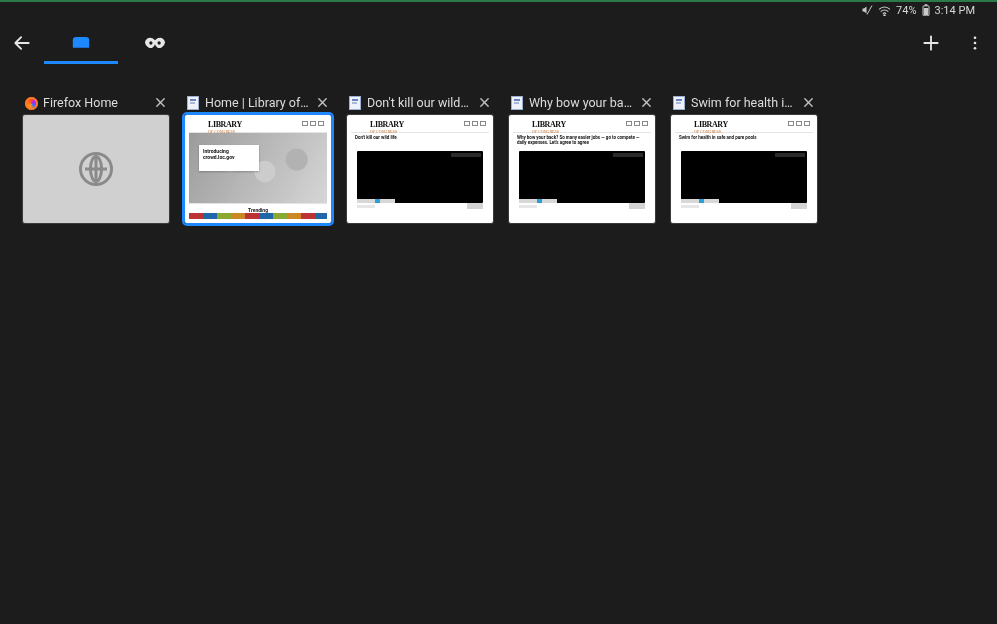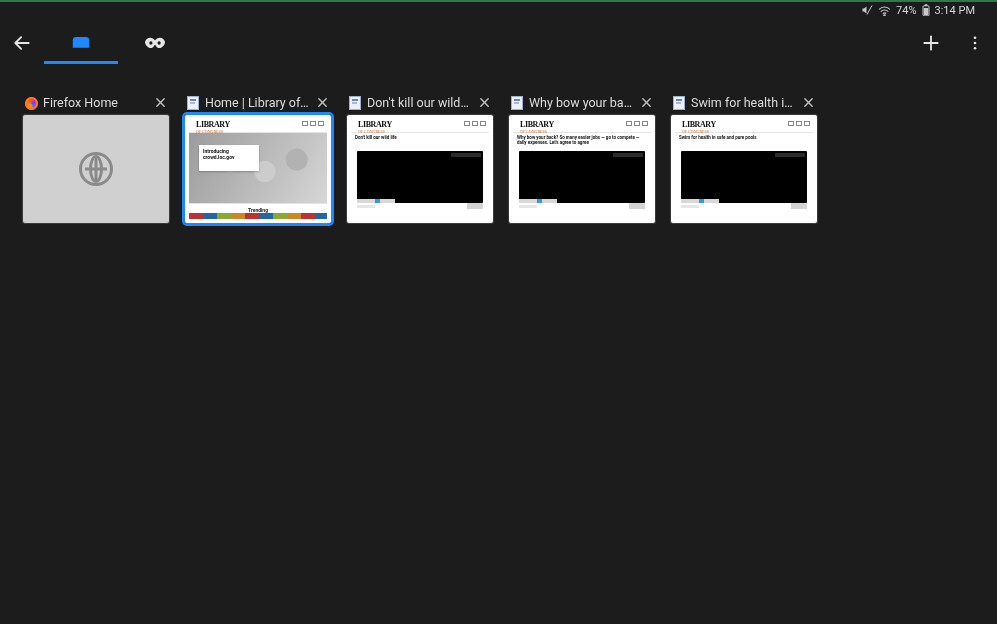--- a/index.html
+++ b/index.html
@@ -85,21 +85,21 @@
     position:absolute; width:14px; height:28px; border:3px solid #8a8a8a; border-radius:50%;
   }
 
   
   .lib { position:absolute; inset:4px; background:#fff; }
   .lib-top {
     position:absolute; top:0; left:0; right:0; height:14px; background:#fff;
     border-bottom:1px solid #e4e4e4;
   }
   .lib-brand{
-    position:absolute; top:1px; left:7px;
+    position:absolute; top:1px; left:19px;
     font-family: Georgia, "Times New Roman", serif; font-weight:900;
     font-size:8px; letter-spacing:-0.4px; color:#111;
   }
   .lib-brand .sub{ display:block; font-size:4px; font-weight:400; color:#c06a2a; letter-spacing:0;}
   .lib-top-boxes{ position:absolute; top:2px; right:3px; display:flex; gap:2px;}
   .lib-top-boxes span{ width:6px; height:5px; border:1px solid #888;}
   .lib-subtitle{
     position:absolute; top:16px; left:4px; right:4px;
     font-size:4.5px; color:#111; line-height:1.2; font-weight:700;
   }

